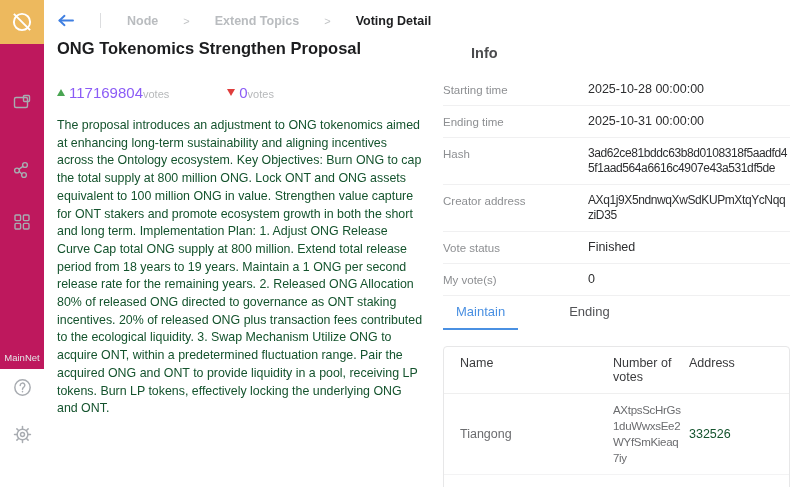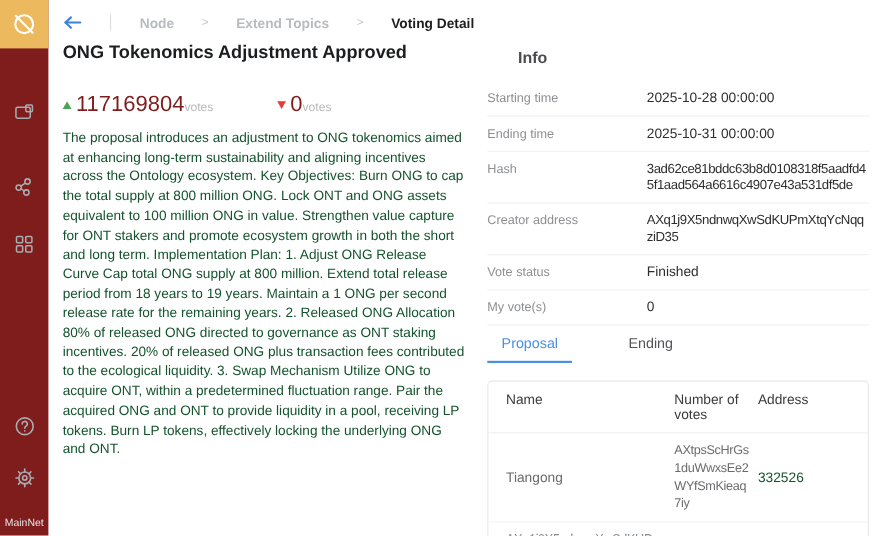--- a/index.html
+++ b/index.html
@@ -1,22 +1,22 @@
 <!DOCTYPE html>
 <html><head>
 <meta charset="utf-8">
 <style>
   * { margin:0; padding:0; box-sizing:border-box; }
   html,body { width:800px; height:487px; overflow:hidden; background:#fff;
               font-family:"Liberation Sans", sans-serif; }
   body { position:relative; }
 
   
-  .sidebar { position:absolute; left:0; top:0; width:44px; height:487px;
-             background:#7f1d1d; z-index:5; }
+  .sidebar { position:absolute; left:0; top:0; width:44px; height:369px;
+             background:#be185d; z-index:5; }
   .logo-box { width:44px; height:44px; background:#edb95e;
               display:flex; align-items:center; justify-content:center; }
   .side-icon { position:absolute; left:0; width:44px; display:flex;
                justify-content:center; cursor:pointer; }
   .side-icon svg { stroke:#a8acb1; fill:none; stroke-width:1.4;
                    stroke-linecap:round; stroke-linejoin:round; }
   .icon-wallet { top:92px; }
   .icon-node   { top:160px; }
   .icon-grid   { top:212px; }
   .icon-help   { top:377px; }
@@ -38,21 +38,21 @@
                 font-weight:700; color:#1c1d1f; white-space:nowrap; }
 
   .votes-row { position:absolute; top:84px; left:0; display:flex;
                align-items:baseline; }
   .tri-up { width:0; height:0; border-left:4.5px solid transparent;
             border-right:4.5px solid transparent; border-bottom:7px solid #49a552;
             align-self:center; margin-right:4px; }
   .tri-down { width:0; height:0; border-left:4.5px solid transparent;
               border-right:4.5px solid transparent; border-top:7px solid #df3d3c;
               align-self:center; margin-right:4px; }
-  .vote-num { font-size:20px; color:#7f1d1d; }
+  .vote-num { font-size:15px; color:#8b5cf6; }
   .vote-unit { font-size:11px; color:#b6b8ba; }
   .downvote-group { margin-left:58px; display:flex; align-items:baseline; }
   .upvote-group { display:flex; align-items:baseline; }
 
   .description { position:absolute; top:117px; left:0; width:367px;
                  font-size:12.4px; line-height:17.7px; color:#14532d; }
 
   
   .right-col { position:absolute; left:443px; top:0; width:347px; }
   .info-heading { position:absolute; top:45px; left:0; font-size:14.5px;
@@ -160,21 +160,21 @@
       </svg>
     </span>
     <span class="crumb-divider"></span>
     <span class="crumb">Node</span>
     <span class="crumb-sep">&gt;</span>
     <span class="crumb">Extend Topics</span>
     <span class="crumb-sep">&gt;</span>
     <span class="crumb current">Voting Detail</span>
   </div>
 
-  <h1 class="page-title">ONG Tokenomics Adjustment Approved</h1>
+  <h1 class="page-title">ONG Tokenomics Strengthen Proposal</h1>
 
   <div class="votes-row">
     <span class="upvote-group">
       <span class="tri-up"></span>
       <span class="vote-num">117169804</span>
       <span class="vote-unit">votes</span>
     </span>
     <span class="downvote-group">
       <span class="tri-down"></span>
       <span class="vote-num">0</span>
@@ -210,21 +210,21 @@
       <span class="info-label">Vote status</span>
       <span class="info-value">Finished</span>
     </div>
     <div class="info-row">
       <span class="info-label">My vote(s)</span>
       <span class="info-value">0</span>
     </div>
   </div>
 
   <div class="tabs-row">
-    <span class="tab active">Proposal</span>
+    <span class="tab active">Maintain</span>
     <span class="tab inactive">Ending</span>
   </div>
 
   <div class="votes-card">
     <div class="tbl-header">
       <span class="th">Name</span>
       <span class="th">Number of votes</span>
       <span class="th">Address</span>
     </div>
 

